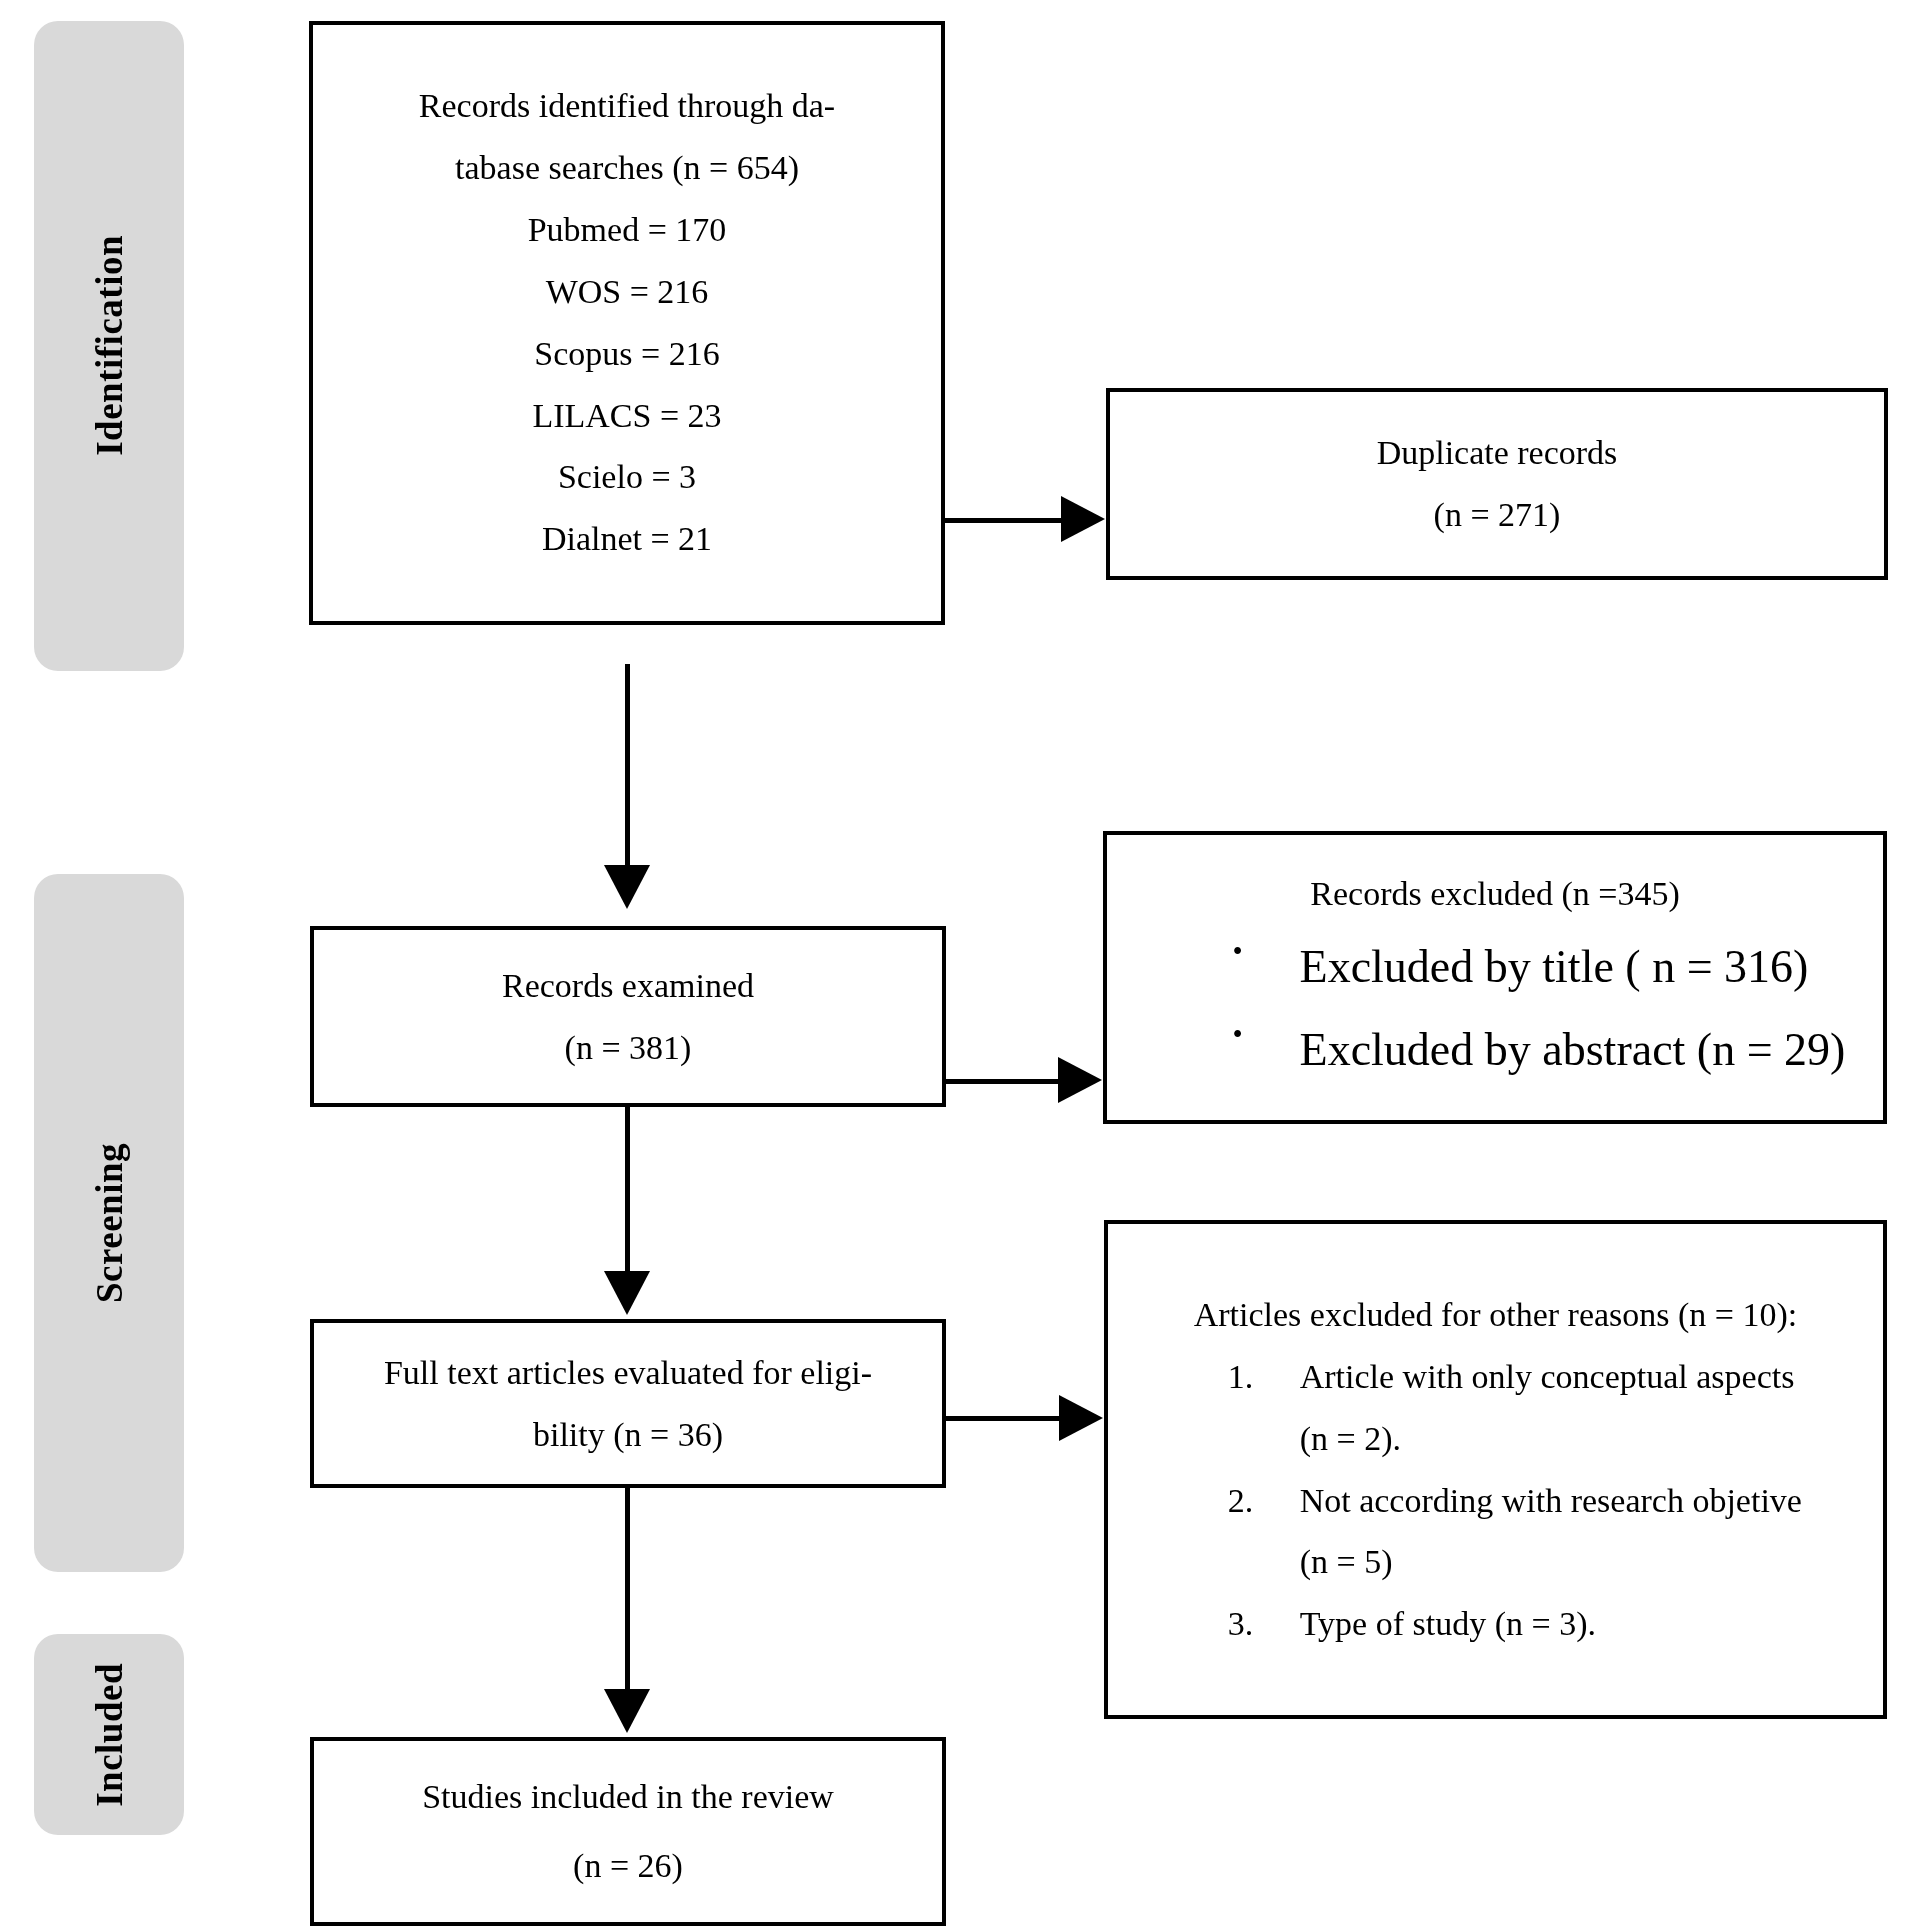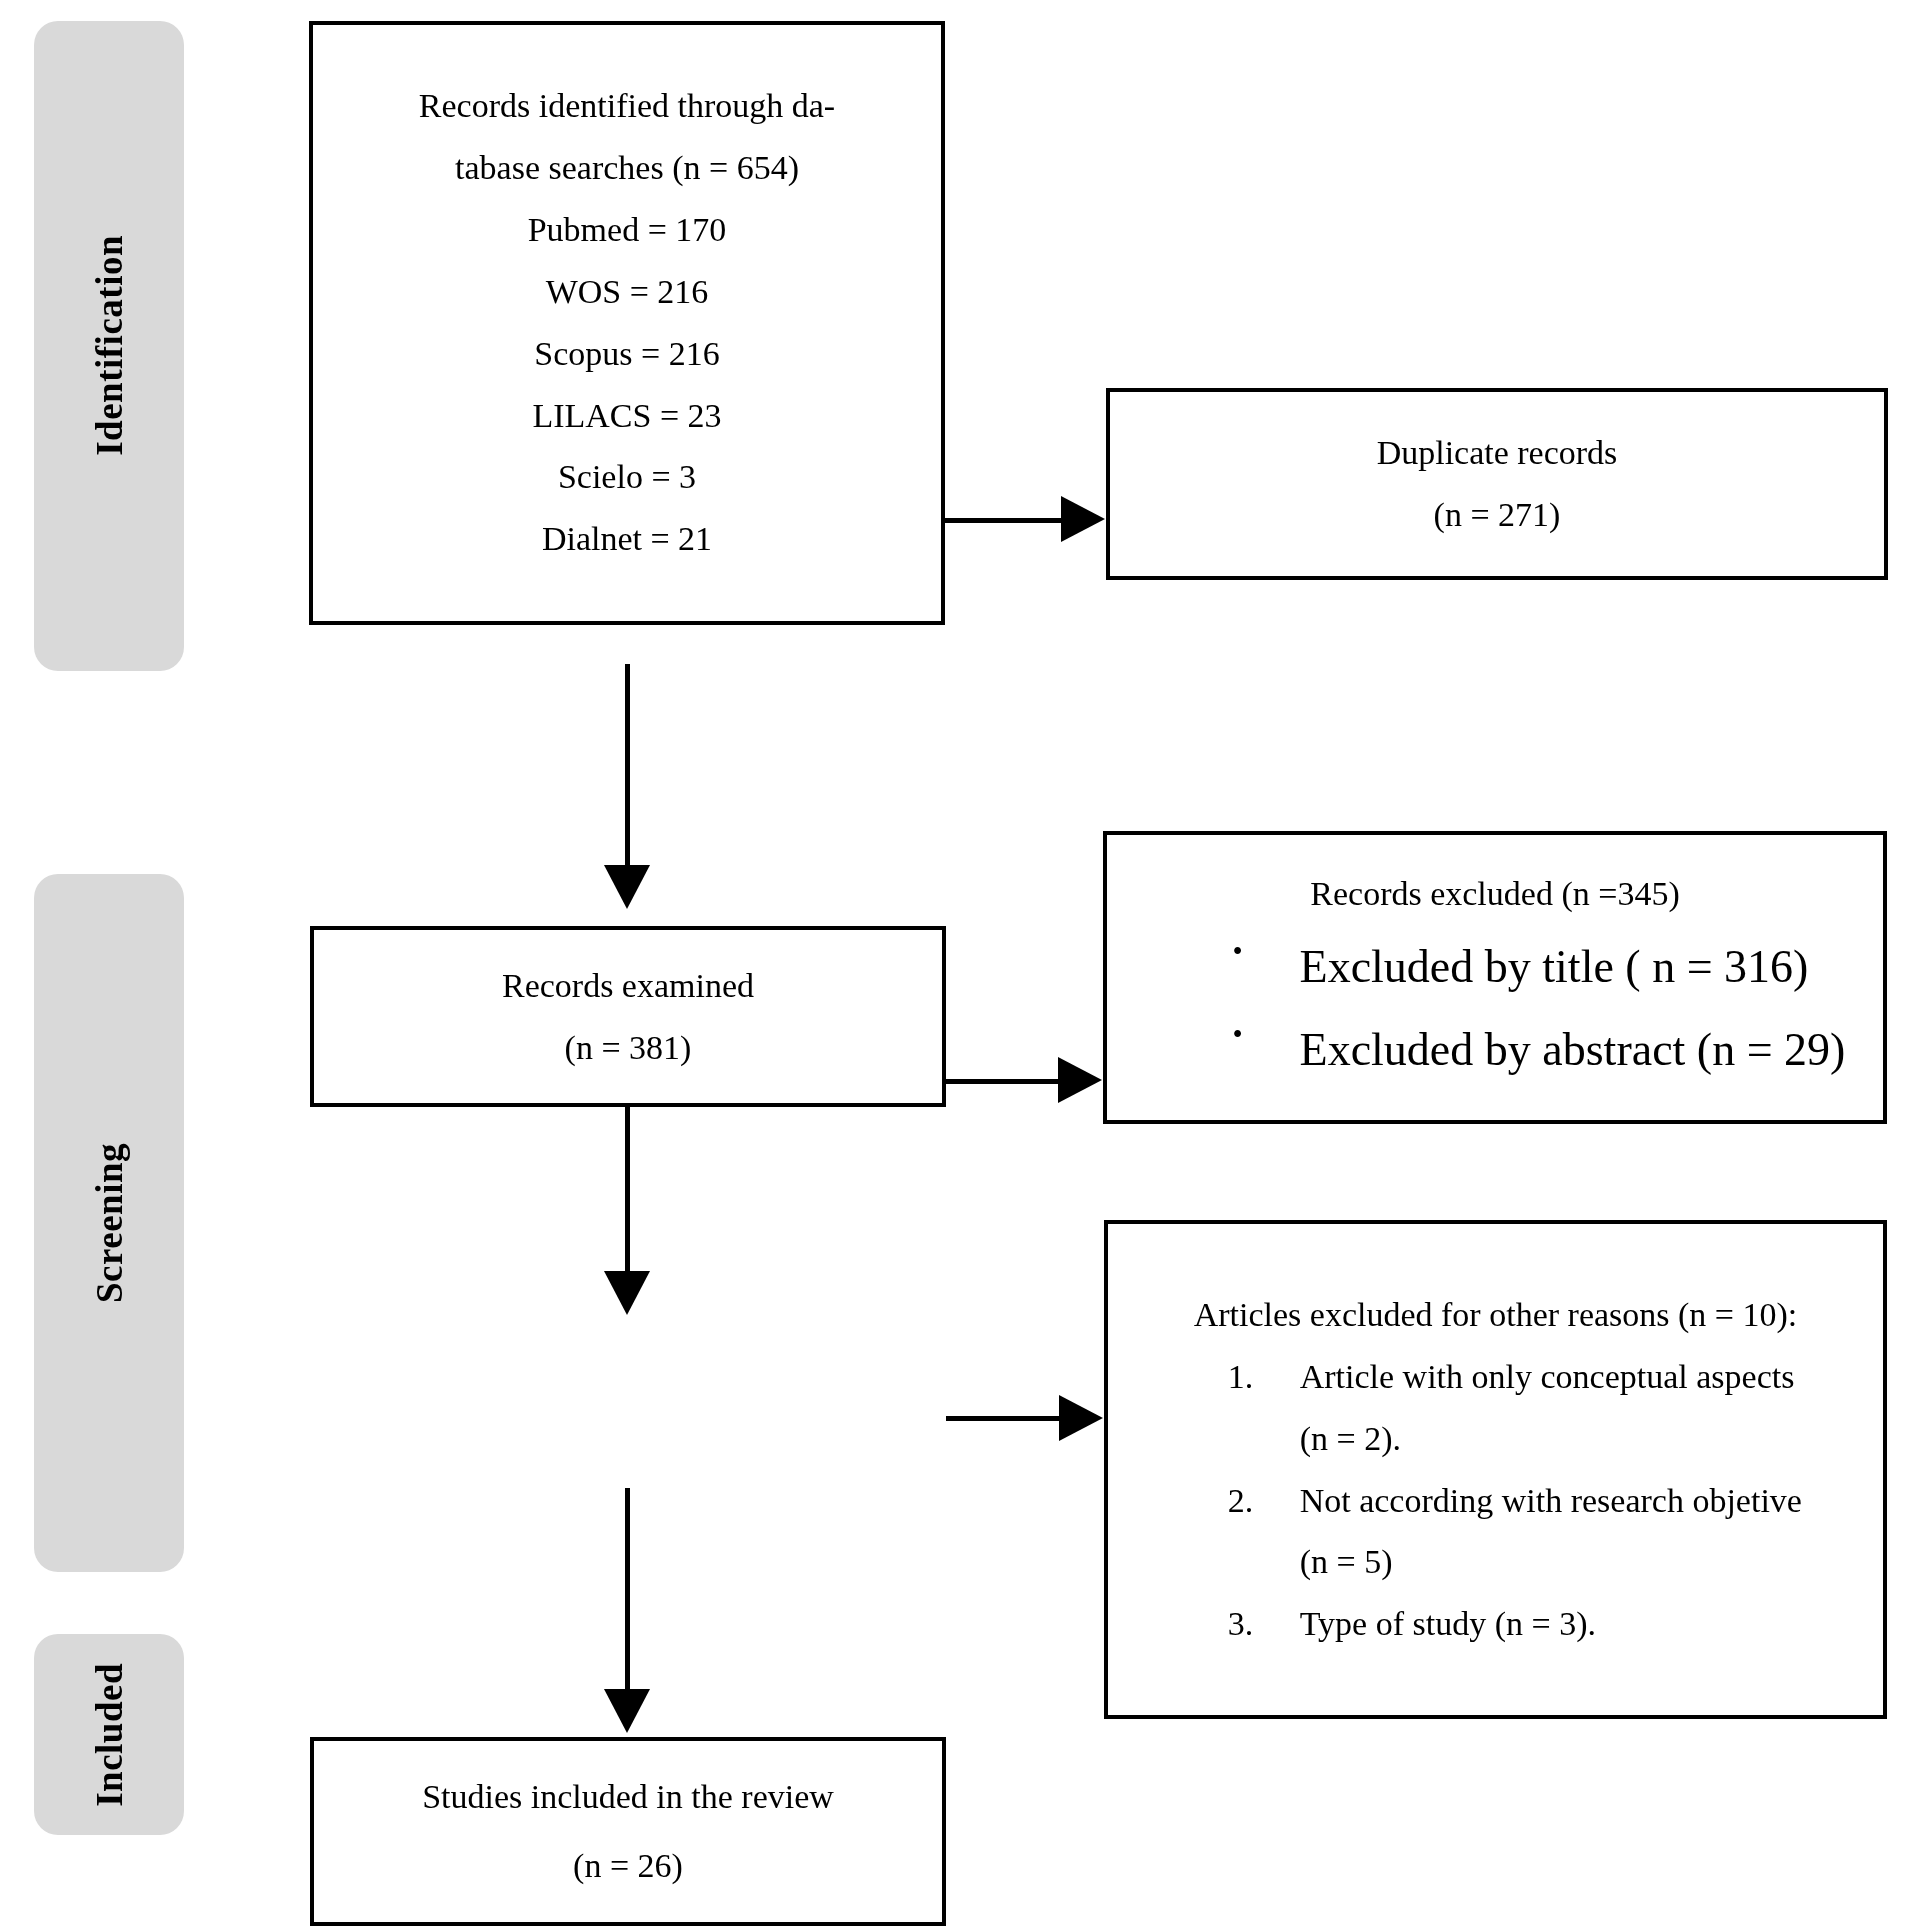--- a/index.html
+++ b/index.html
@@ -164,20 +164,24 @@
   </div>
 
   <div class="flow-box box-left" style="left:1103px; top:831px; width:784px; height:293px; padding:0 20.7px;">
     <div class="line">Records excluded (n =345)</div>
     <ul class="bullet-list">
       <li>Excluded by title ( n = 316)</li>
       <li>Excluded by abstract (n = 29)</li>
     </ul>
   </div>
 
+  <div class="flow-box box-center" style="left:310px; top:1319px; width:636px; height:169px;">
+    <div class="line">Full text articles evaluated for eligi-</div>
+    <div class="line">bility (n = 36)</div>
+  </div>
 
   <div class="flow-box box-left" style="left:1104px; top:1220px; width:783px; height:499px; padding:0 20.7px;">
     <div class="line" style="align-self:center;">Articles excluded for other reasons (n = 10):</div>
     <ol class="num-list">
       <li>
         <span class="num">1.</span>
         <span>Article with only conceptual aspects (n = 2).</span>
       </li>
       <li>
         <span class="num">2.</span>

